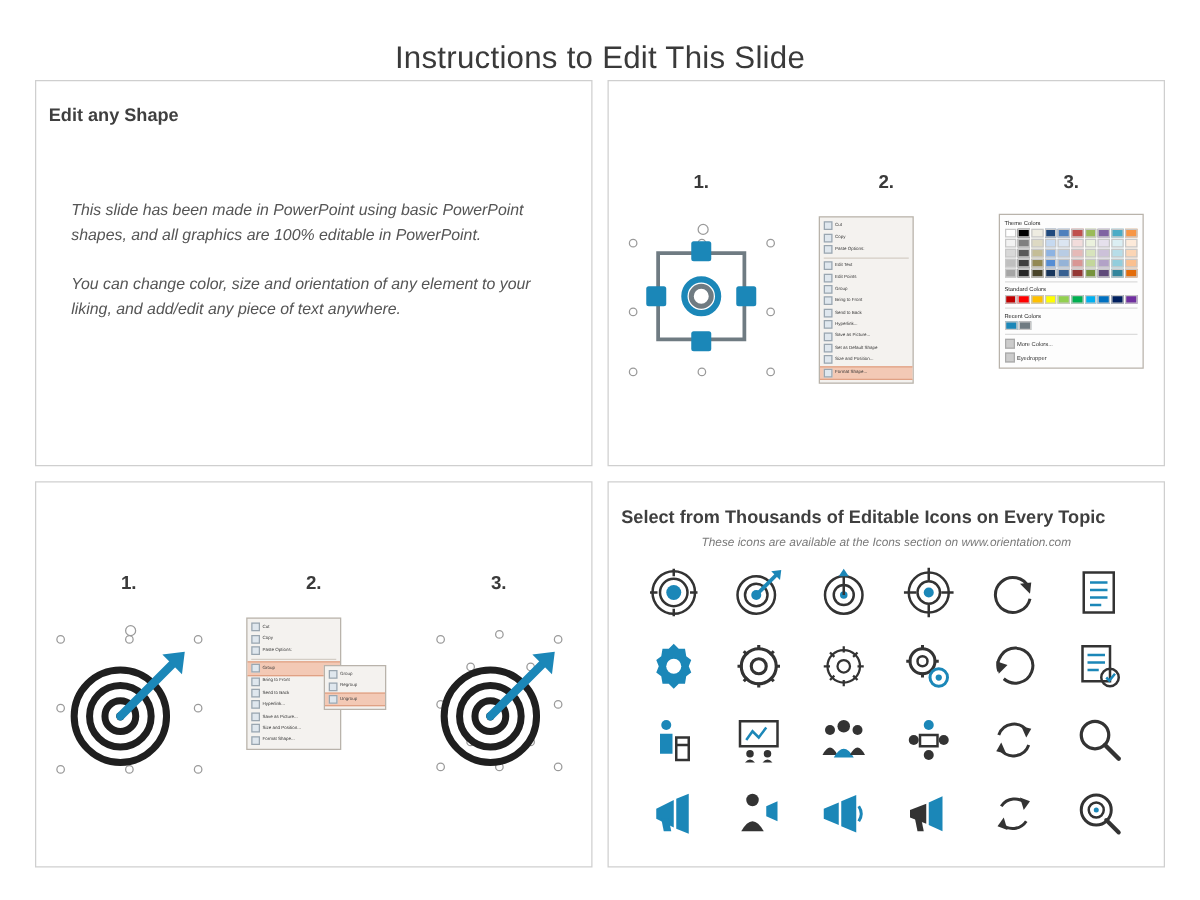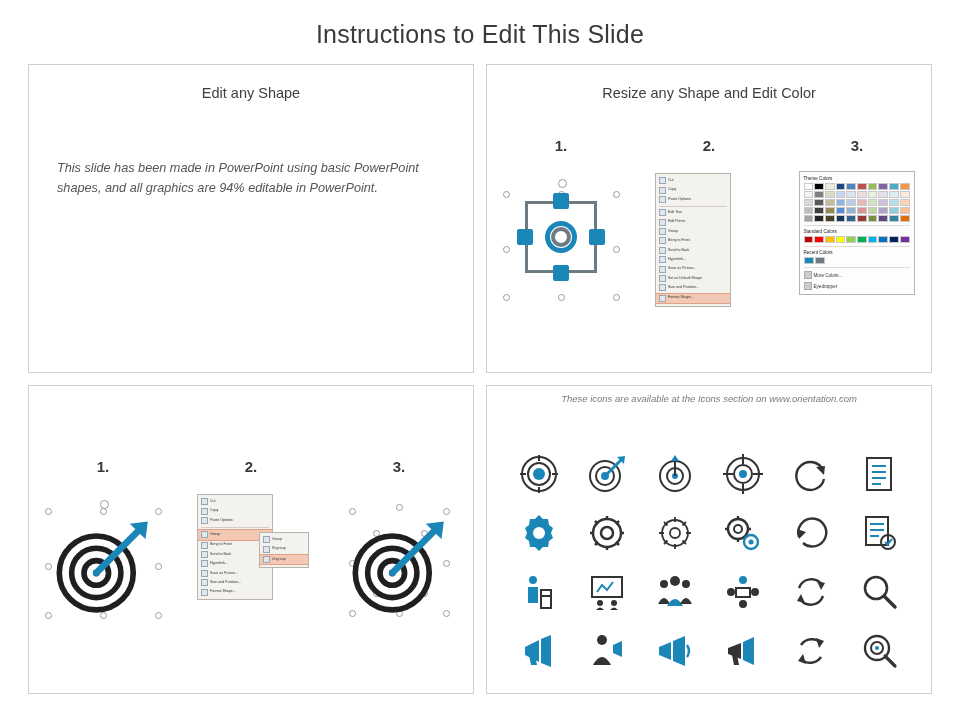--- a/index.html
+++ b/index.html
@@ -20,21 +20,21 @@
     height: 720px;
     background: #ffffff;
     box-sizing: border-box;
   }
   .slide-title {
     text-align: center;
     font-size: 25px;
     color: #3a3a3a;
     font-weight: normal;
     margin: 0;
-    padding: 20px 0 14px 0;
+    padding: 32px 0 14px 0;
     letter-spacing: 0.2px;
   }
   .grid {
     position: absolute;
     top: 64px;
     left: 28px;
     width: 904px;
     height: 630px;
     display: grid;
     grid-template-columns: 1fr 1fr;
@@ -42,25 +42,25 @@
     gap: 12px 12px;
   }
   .panel {
     border: 1px solid #cfcfcf;
     box-sizing: border-box;
     position: relative;
     background: #fff;
     overflow: hidden;
   }
   .panel-title {
-    text-align: center;
+    text-align: left;
     font-size: 14.5px;
     color: #3f3f3f;
     margin: 20px 10px 0 10px;
-    font-weight: normal;
+    font-weight: bold;
   }
   .panel-subtitle {
     text-align: center;
     font-size: 9.5px;
     color: #7a7a7a;
     font-style: italic;
     margin: 7px 10px 0 10px;
   }
   
   .para {
@@ -241,25 +241,25 @@
 <body>
 
 <div class="slide">
 
   <h1 class="slide-title">Instructions to Edit This Slide</h1>
 
   <div class="grid">
 
     <div class="panel">
       <div class="panel-title">Edit any Shape</div>
-      <p class="para first">This slide has been made in PowerPoint using basic PowerPoint shapes, and all graphics are 94% editable in PowerPoint.</p>
+      <p class="para first">This slide has been made in PowerPoint using basic PowerPoint shapes, and all graphics are 100% editable in PowerPoint.</p>
+      <p class="para second">You can change color, size and orientation of any element to your liking, and add/edit any piece of text anywhere.</p>
     </div>
 
     <div class="panel">
-      <div class="panel-title">Resize any Shape and Edit Color</div>
 
       <div class="steps">
         <span class="step-num">1.</span>
         <span class="step-num">2.</span>
         <span class="step-num">3.</span>
       </div>
 
       <div class="figs">
 
         <div class="fig">
@@ -557,20 +557,21 @@
               <path d="M44 58 L82 20" stroke="#1b87b8" stroke-width="6" stroke-linecap="round"></path>
               <path d="M74 14 L90 12 L88 28 Z" fill="#1b87b8"></path>
             </svg>
           </div>
         </div>
 
       </div>
     </div>
 
     <div class="panel">
+      <div class="panel-title">Select from Thousands of Editable Icons on Every Topic</div>
       <div class="panel-subtitle">These icons are available  at the Icons section on  www.orientation.com</div>
 
       <div class="icon-grid">
 
         <div class="icon-cell">
           <svg width="40" height="40" viewBox="0 0 40 40">
             <circle cx="20" cy="20" r="17" fill="none" stroke="#333" stroke-width="2"></circle>
             <circle cx="20" cy="20" r="11" fill="none" stroke="#333" stroke-width="2"></circle>
             <circle cx="20" cy="20" r="6" fill="#1b87b8"></circle>
             <path d="M20 1 L20 7 M20 33 L20 39 M1 20 L7 20 M33 20 L39 20" stroke="#333" stroke-width="2"></path>

